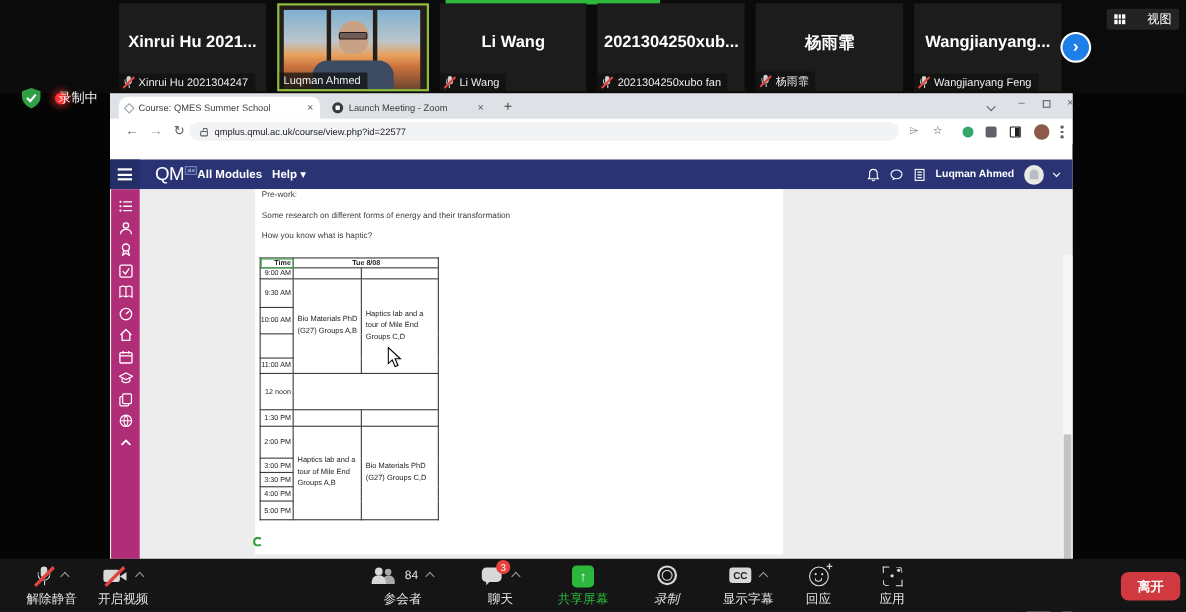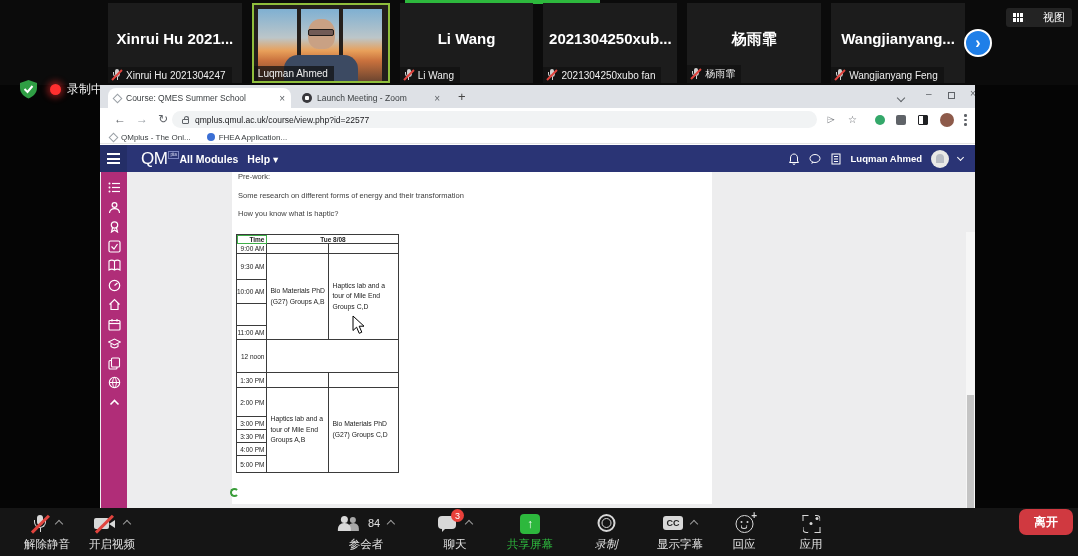--- a/index.html
+++ b/index.html
@@ -35,21 +35,21 @@
     display:flex;align-items:center;justify-content:center;line-height:1;}
   #view-btn{position:absolute;right:6px;top:8px;height:19px;background:#232323;border-radius:3px;
     color:#fff;font-size:11px;display:flex;align-items:center;gap:20px;padding:0 7px;}
   .grid-icon{width:10px;height:9px;display:grid;grid-template-columns:1fr 1fr 1fr;grid-template-rows:1fr 1fr;gap:1px;}
   .grid-icon span{background:#fff;}
 
   
   #shield{position:absolute;left:20px;top:80px;}
   #rec-dot{position:absolute;left:50px;top:84px;width:11px;height:11px;border-radius:50%;
     background:#ff2f2f;box-shadow:0 0 6px 3px rgba(255,47,47,.45);}
-  #rec-label{position:absolute;left:67px;top:81px;color:#f2f2f2;font-size:12px;}
+  #rec-label{position:absolute;left:53px;top:81px;color:#f2f2f2;font-size:12px;}
 
   
   #browser{position:absolute;left:100px;top:85px;width:875px;height:423px;background:#fff;}
   #tabstrip{position:absolute;left:0;top:0;width:100%;height:23px;background:#dee1e6;}
   .tab{position:absolute;top:3px;height:20px;display:flex;align-items:center;gap:5px;
     font-size:8.5px;color:#3c4043;padding:0 6px;}
   .tab.active{left:8px;width:183px;background:#fff;border-radius:8px 8px 0 0;}
   .tab.inactive{left:196px;width:150px;}
   .tab .title{flex:1;white-space:nowrap;overflow:hidden;}
   .tab .close{color:#5f6368;font-size:10px;}
@@ -156,21 +156,21 @@
   .smiley .m{position:absolute;left:4px;bottom:3px;width:7px;height:4px;border:1.5px solid #d8d8d8;border-top:none;border-radius:0 0 7px 7px;}
   .smiley .plus{position:absolute;right:-5px;top:-6px;color:#d8d8d8;font-size:10px;font-weight:bold;}
   .appsic{position:relative;width:18px;height:18px;margin-top:1px;}
   .appsic .c{position:absolute;width:6px;height:6px;border:1.5px solid #d8d8d8;}
   .appsic .c1{left:0;top:0;border-right:none;border-bottom:none;}
   .appsic .c2{right:0;top:0;border-left:none;border-bottom:none;border-radius:0 4px 0 0;}
   .appsic .c3{left:0;bottom:0;border-right:none;border-top:none;border-radius:0 0 0 4px;}
   .appsic .c4{right:0;bottom:0;border-left:none;border-top:none;}
   .appsic .d1{position:absolute;left:7px;top:7px;width:3px;height:3px;background:#d8d8d8;border-radius:50%;}
   .appsic .d2{position:absolute;right:2px;top:2px;width:3px;height:3px;background:#d8d8d8;border-radius:50%;}
-  #leave-btn{position:absolute;left:1019px;top:1px;width:54px;height:26px;background:#d03940;border-radius:7px;
+  #leave-btn{position:absolute;left:1019px;top:12px;width:54px;height:26px;background:#d03940;border-radius:7px;
     color:#fff;font-size:12px;font-weight:bold;display:flex;align-items:center;justify-content:center;}
 </style>
 </head>
 <body>
 
 <div id="stage">
 
   <div id="videostrip">
     <div id="share-green-bar"></div>
 
@@ -310,30 +310,20 @@
       <span class="puzzle" style="left:796px;"></span>
       <span class="bwsq" style="left:818px;"></span>
       <span class="avatar-sm" style="left:840px;"></span>
       <span class="vdots" style="left:864px;">
           <i></i>
           <i></i>
           <i></i>
         </span>
     </div>
 
-    <div id="bookmarks">
-      <span class="bm">
-        <span class="diamond"></span>
-        <span>QMplus - The Onl...</span>
-      </span>
-      <span class="bm">
-        <span class="bluecirc"></span>
-        <span>FHEA Application...</span>
-      </span>
-    </div>
 
     <div id="qmheader">
       <div id="burger">
           <i></i>
           <i></i>
           <i></i>
         </div>
       <div id="qmlogo">
         <span>QM</span>
         <span class="plusbox">plus</span>

